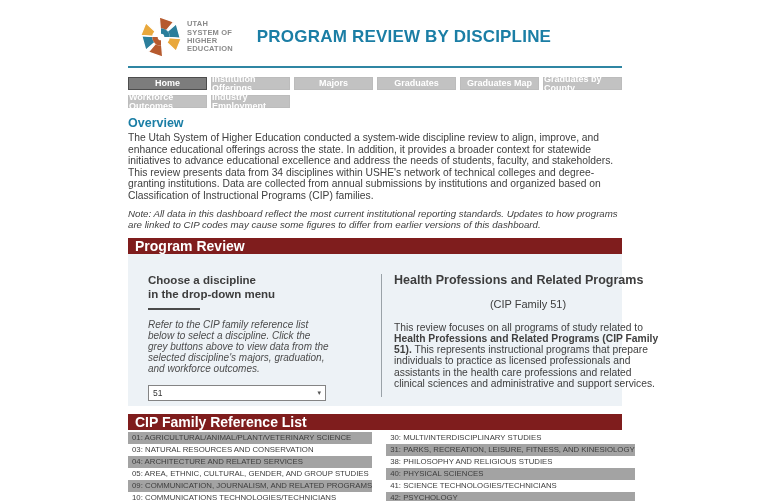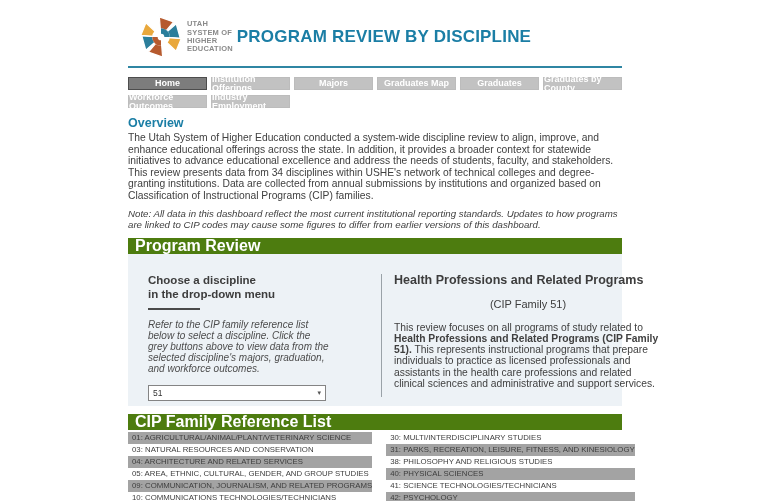--- a/index.html
+++ b/index.html
@@ -5,38 +5,38 @@
   * { margin: 0; padding: 0; box-sizing: border-box; }
   html, body { width: 768px; height: 501px; overflow: hidden; background: #ffffff; }
   body { font-family: "Liberation Sans", sans-serif; color: #3f3f3f; }
   .container { width: 494px; margin-left: 128px; padding-top: 13px; }
 
   
   .header { display: flex; align-items: center; height: 48px; }
   .logo-block { display: flex; align-items: center; margin-left: 12px; }
   .logo-svg { width: 42px; height: 42px; }
   .logo-text { margin-left: 5px; font-size: 7.5px; font-weight: bold; color: #8a8a8a; line-height: 1.12; letter-spacing: 0.2px; }
-  .page-title { margin-left: 4px; font-size: 17px; font-weight: bold; color: #1b7ea5; letter-spacing: 0.2px; }
+  .page-title { margin-left: 24px; font-size: 17px; font-weight: bold; color: #1b7ea5; letter-spacing: 0.2px; }
   .teal-rule { margin-top: 5px; height: 2px; background: #2f86a3; }
 
   
   .nav-grid { margin-top: 9px; display: grid; grid-template-columns: repeat(6, 1fr); gap: 5px 4px; }
   .nav-btn { height: 13px; background: #c2c2c2; color: #ffffff; font-size: 9px; font-weight: bold;
              display: flex; align-items: center; justify-content: center; cursor: pointer;
              border: 1px solid #bcbcbc; line-height: 1; }
   .nav-btn.active { background: #7d7d7d; border: 1px solid #4d4d4d; }
 
   
   .overview-heading { margin-top: 8px; font-size: 12.5px; font-weight: bold; color: #1b7ea5; }
   .overview-body { margin-top: 2px; font-size: 10.3px; line-height: 11.5px; color: #404040; }
   .note-text { margin-top: 8px; font-size: 9.7px; line-height: 10.5px; font-style: italic; color: #404040; }
 
   
-  .section-banner { margin-top: 8px; height: 16px; background: #4d7c0f; color: #ffffff;
-                    font-size: 16px; font-weight: bold; display: flex; align-items: center;
+  .section-banner { margin-top: 8px; height: 16px; background: #7f1d1d; color: #ffffff;
+                    font-size: 14px; font-weight: bold; display: flex; align-items: center;
                     padding-left: 7px; }
 
   
   .pr-panel { height: 152px; background: #edf2f6; display: flex; padding: 20px 8px 9px 20px; gap: 28px; }
   .pr-left { width: 195px; flex-shrink: 0; }
   .choose-heading { font-size: 11.5px; font-weight: bold; color: #3d3d3d; line-height: 1.18; }
   .choose-rule { width: 52px; height: 2px; background: #4a4a4a; margin: 7px 0 9px 0; }
   .choose-instructions { font-size: 10px; font-style: italic; color: #4c4c4c; line-height: 11px; width: 182px; }
   .dropdown { margin-top: 11px; width: 178px; height: 16px; background: #ffffff; border: 1px solid #848484;
               display: flex; align-items: center; justify-content: space-between;
@@ -85,22 +85,22 @@
     </div>
     <div class="page-title">PROGRAM REVIEW BY DISCIPLINE</div>
   </div>
 
   <div class="teal-rule"></div>
 
   <div class="nav-grid">
       <div class="nav-btn active">Home</div>
       <div class="nav-btn">Institution Offerings</div>
       <div class="nav-btn">Majors</div>
+      <div class="nav-btn">Graduates</div>
       <div class="nav-btn">Graduates Map</div>
-      <div class="nav-btn">Graduates</div>
       <div class="nav-btn">Graduates by County</div>
       <div class="nav-btn">Workforce Outcomes</div>
       <div class="nav-btn">Industry Employment</div>
     </div>
 
   <div class="overview-heading">Overview</div>
   <div class="overview-body">The Utah System of Higher Education conducted a system-wide discipline review to align, improve, and enhance educational offerings across the state. In addition, it provides a broader context for statewide initiatives to advance educational excellence and address the needs of students, faculty, and stakeholders. This review presents data from 34 disciplines within USHE's network of technical colleges and degree-granting institutions. Data are collected from annual submissions by institutions and organized based on Classification of Instructional Programs (CIP) families.</div>
   <div class="note-text">Note: All data in this dashboard reflect the most current institutional reporting standards. Updates to how programs are linked to CIP codes may cause some figures to differ from earlier versions of this dashboard.</div>
 
   <div class="section-banner">Program Review</div>

